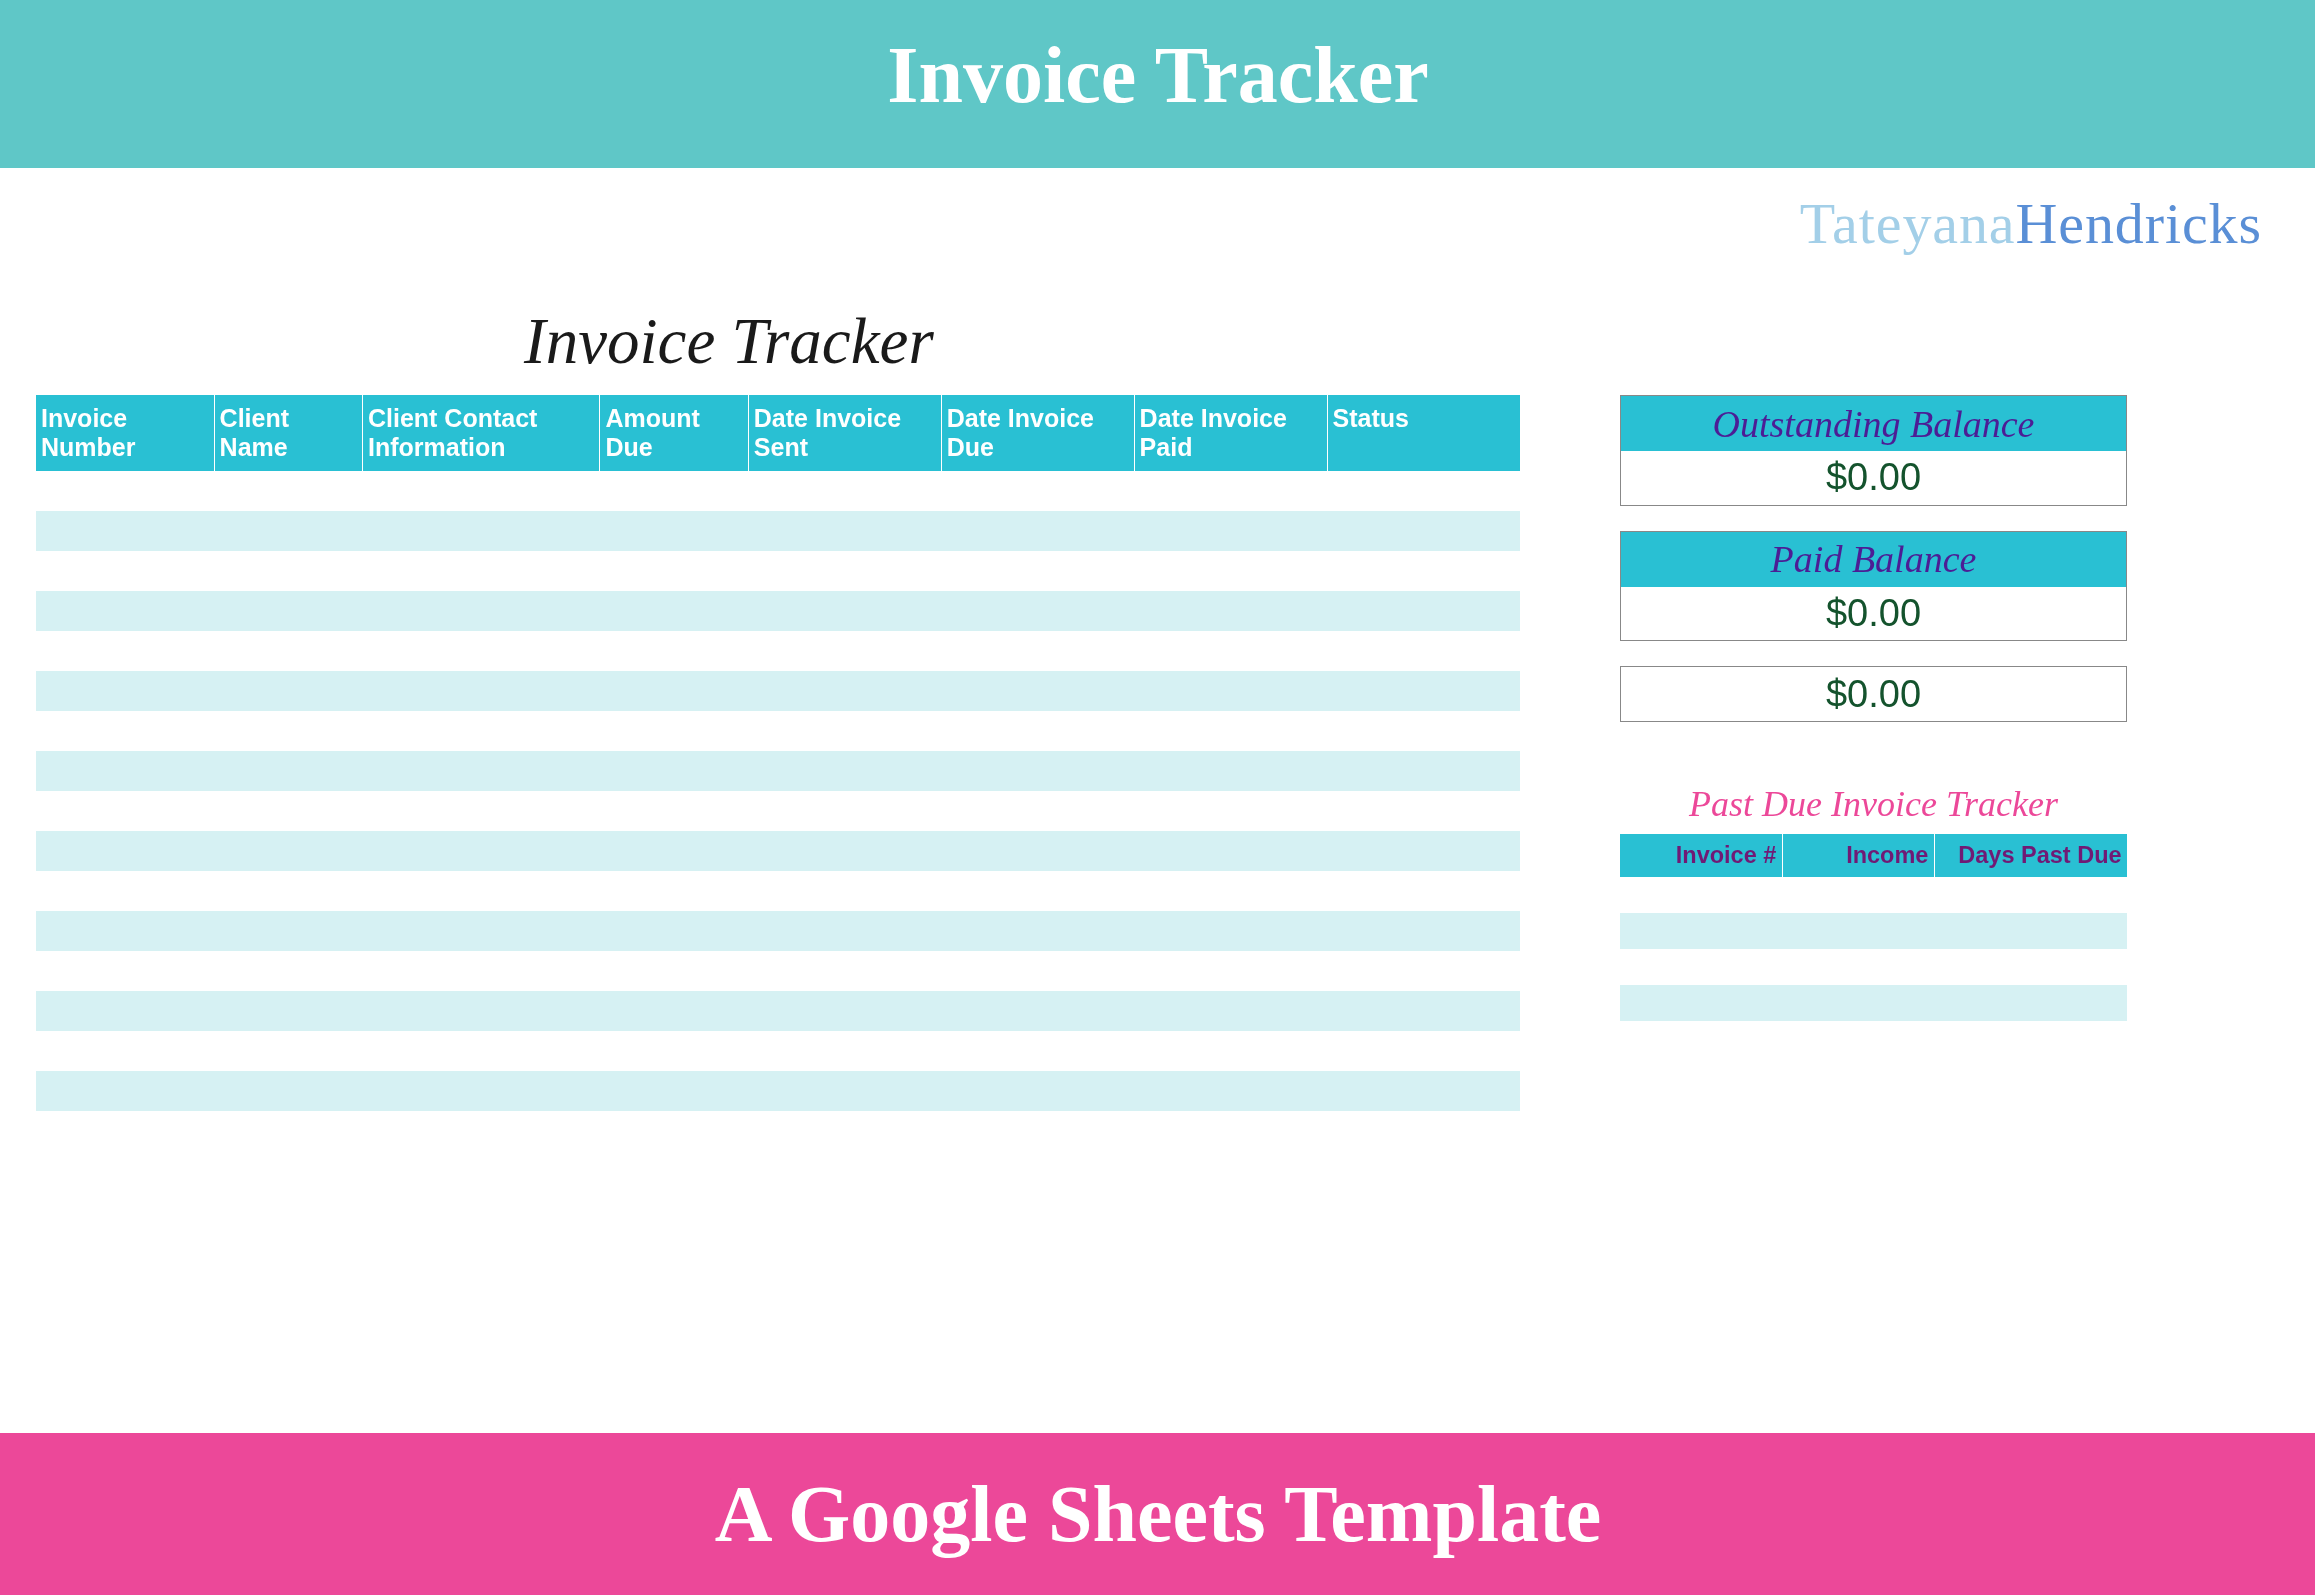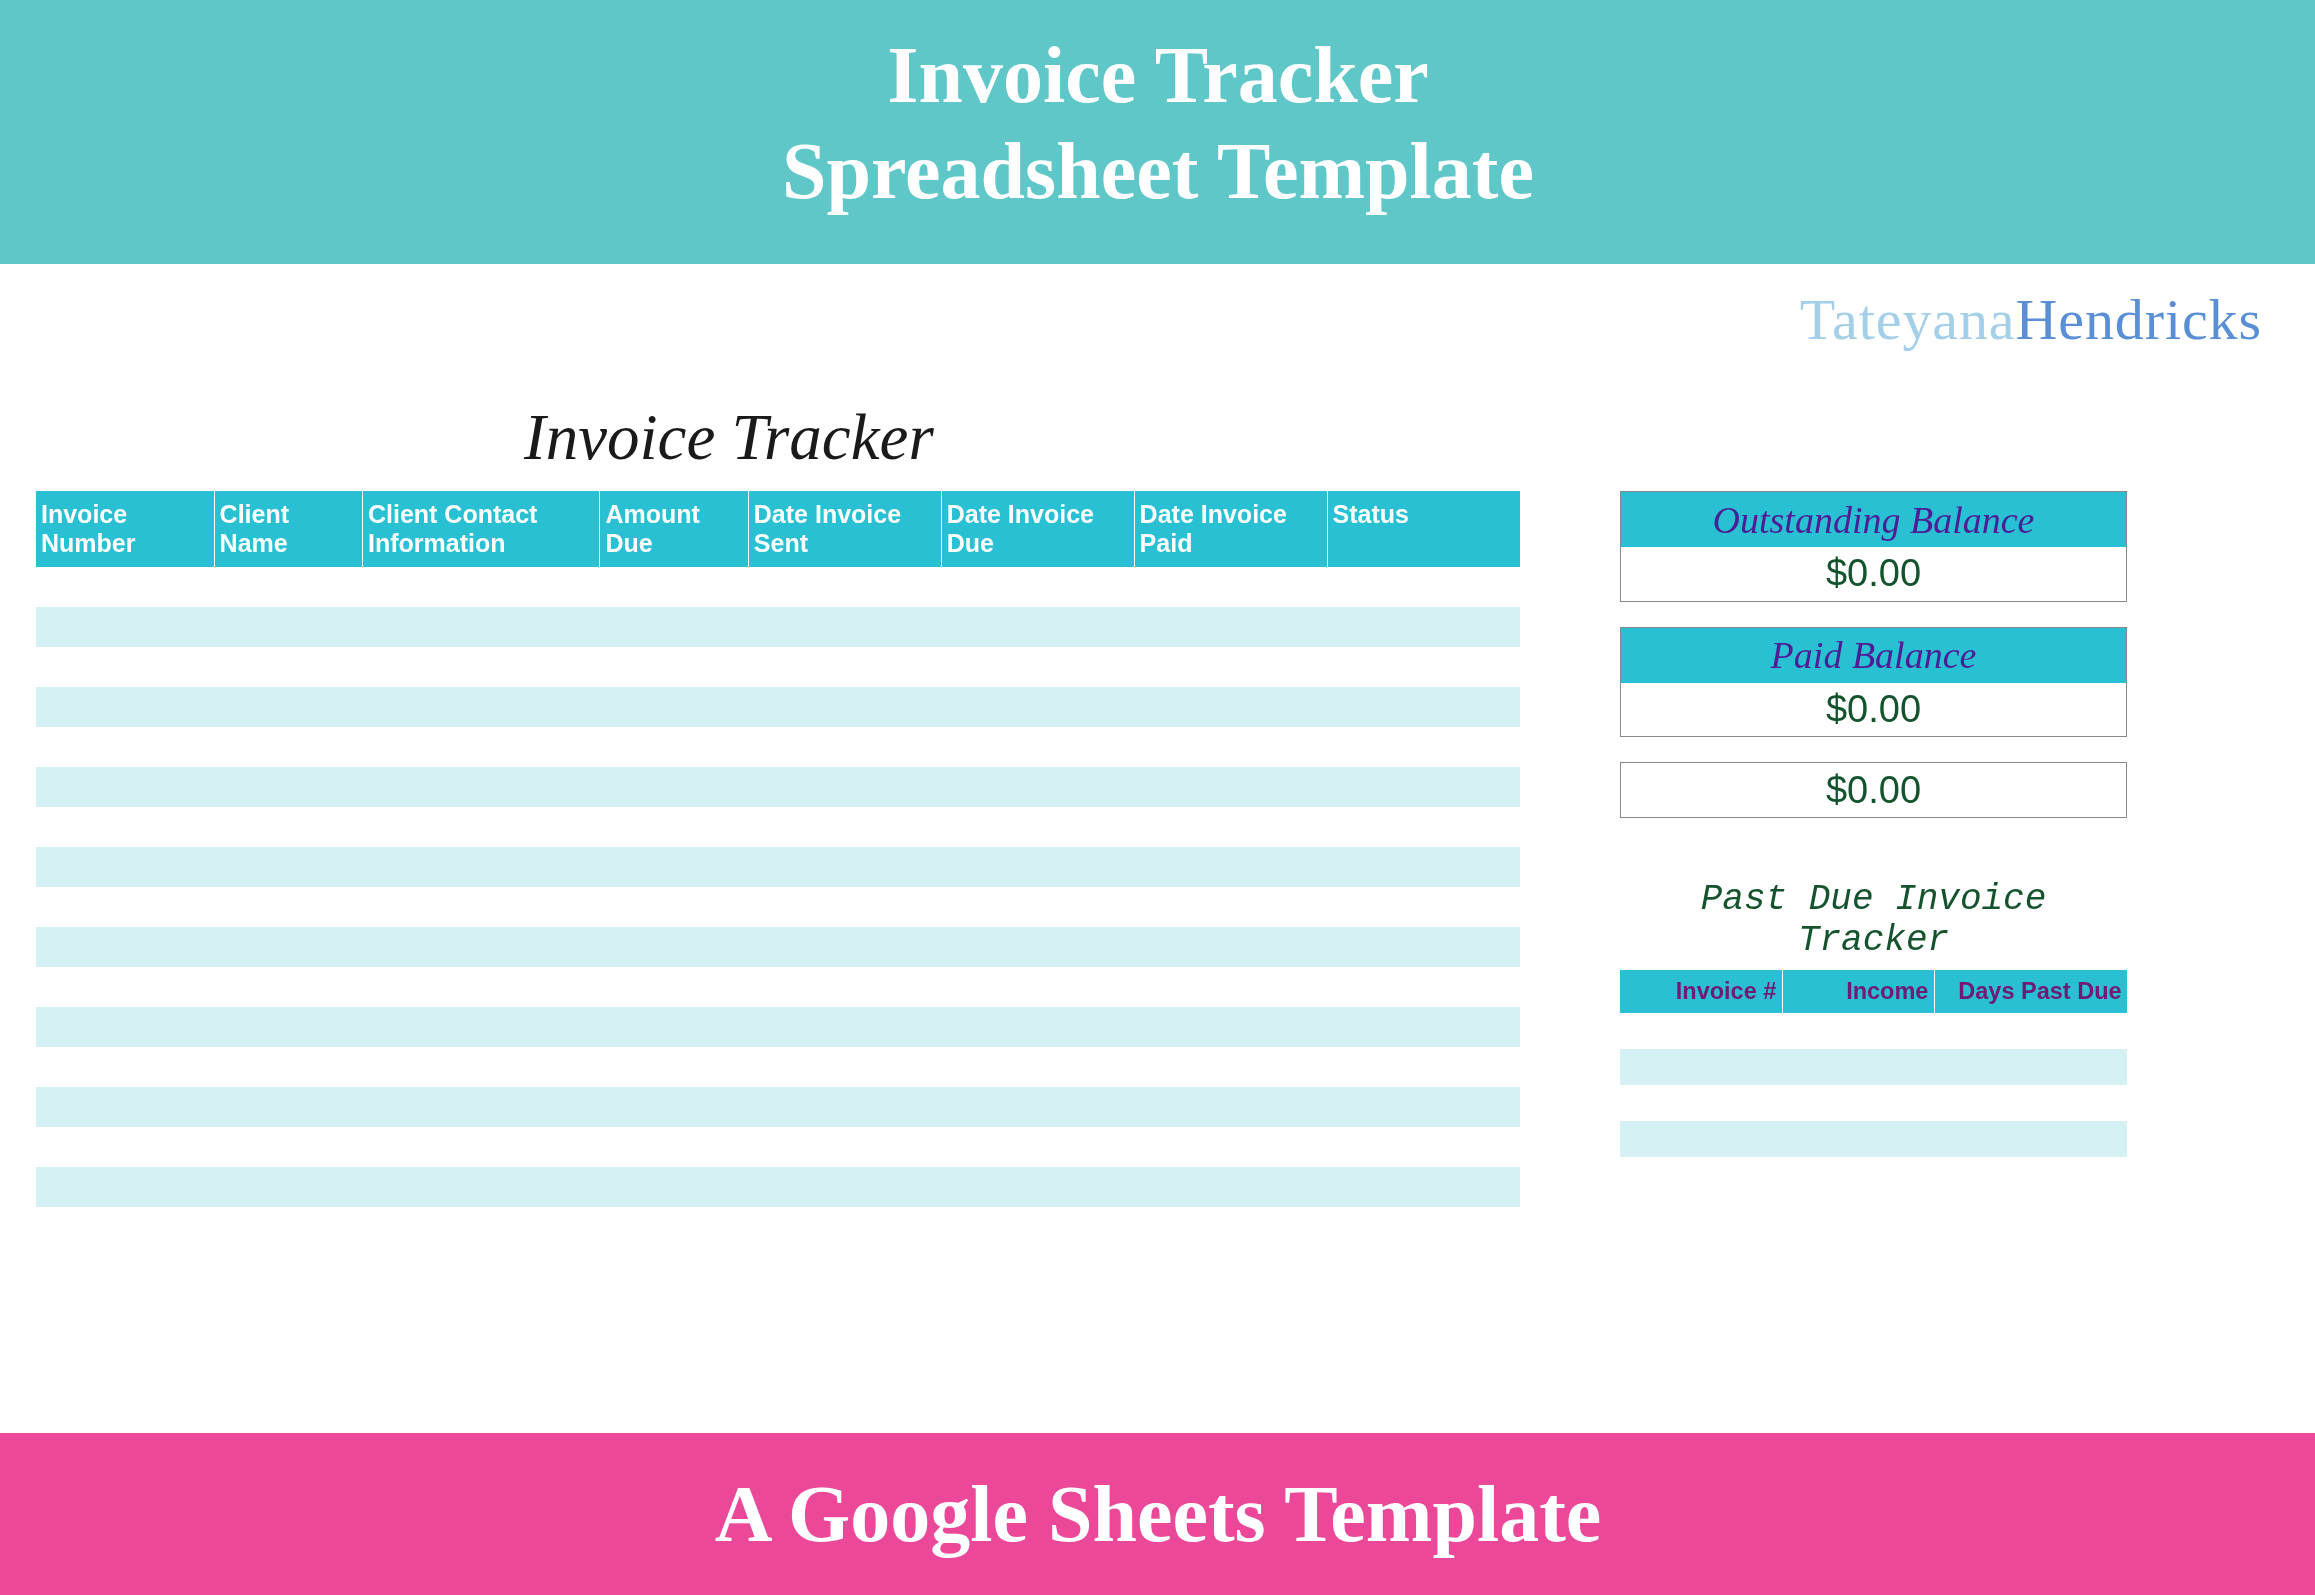--- a/index.html
+++ b/index.html
@@ -100,23 +100,23 @@
     background: #ffffff;
     color: #14532d;
     font-family: Arial, Helvetica, sans-serif;
     font-size: 38px;
     text-align: center;
     padding: 5.4px 0;
   }
   .past-due-wrap { margin-top: 36px; }
   .past-due-title {
     font-style: italic;
-    font-family: Liberation Mono, monospace;
+    font-family: Liberation Serif, serif;
     font-size: 36px;
-    color: #14532d;
+    color: #ec4899;
     text-align: center;
     margin-bottom: 9px;
   }
   .past-due-table {
     border-collapse: collapse;
     width: 100%;
     table-layout: fixed;
   }
   .past-due-table th {
     background: #29c0d3;
@@ -147,21 +147,20 @@
     font-size: 80px;
     font-weight: 600;
     font-family: Georgia, serif;
   }
 </style>
 </head>
 <body>
 
 <div class="top-banner">
   <div class="title-line">Invoice Tracker</div>
-  <div class="title-line">Spreadsheet Template</div>
 </div>
 
 <div class="content-area">
   <div class="brand">
     <span class="first">Tateyana</span><span class="last">Hendricks</span>
   </div>
 
   <div class="sheet-title">Invoice Tracker</div>
 
   <div class="main-flex">

